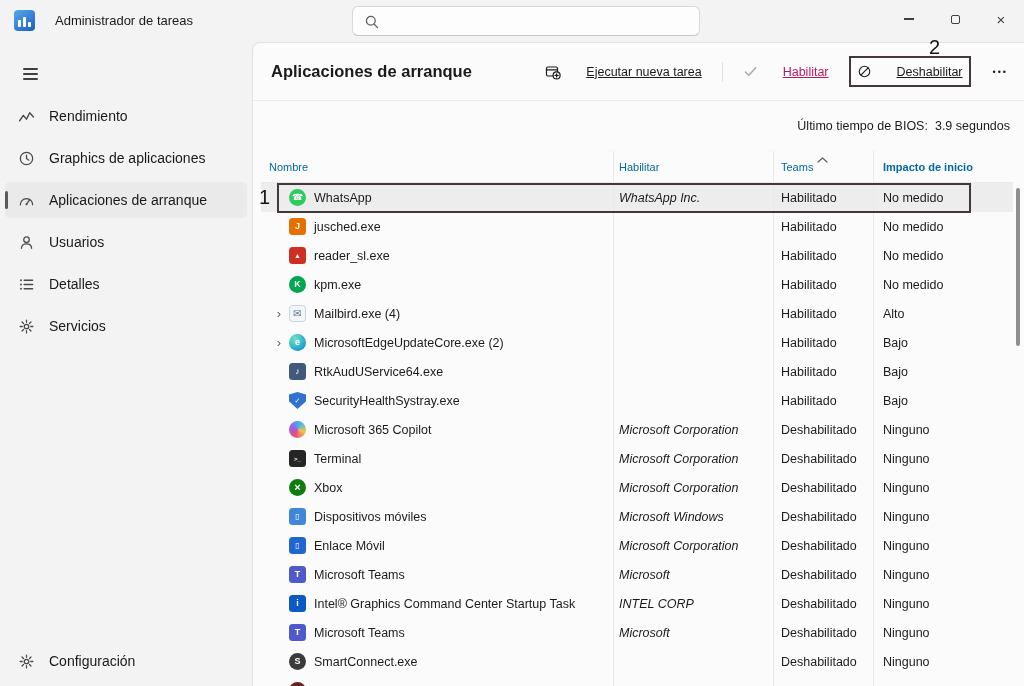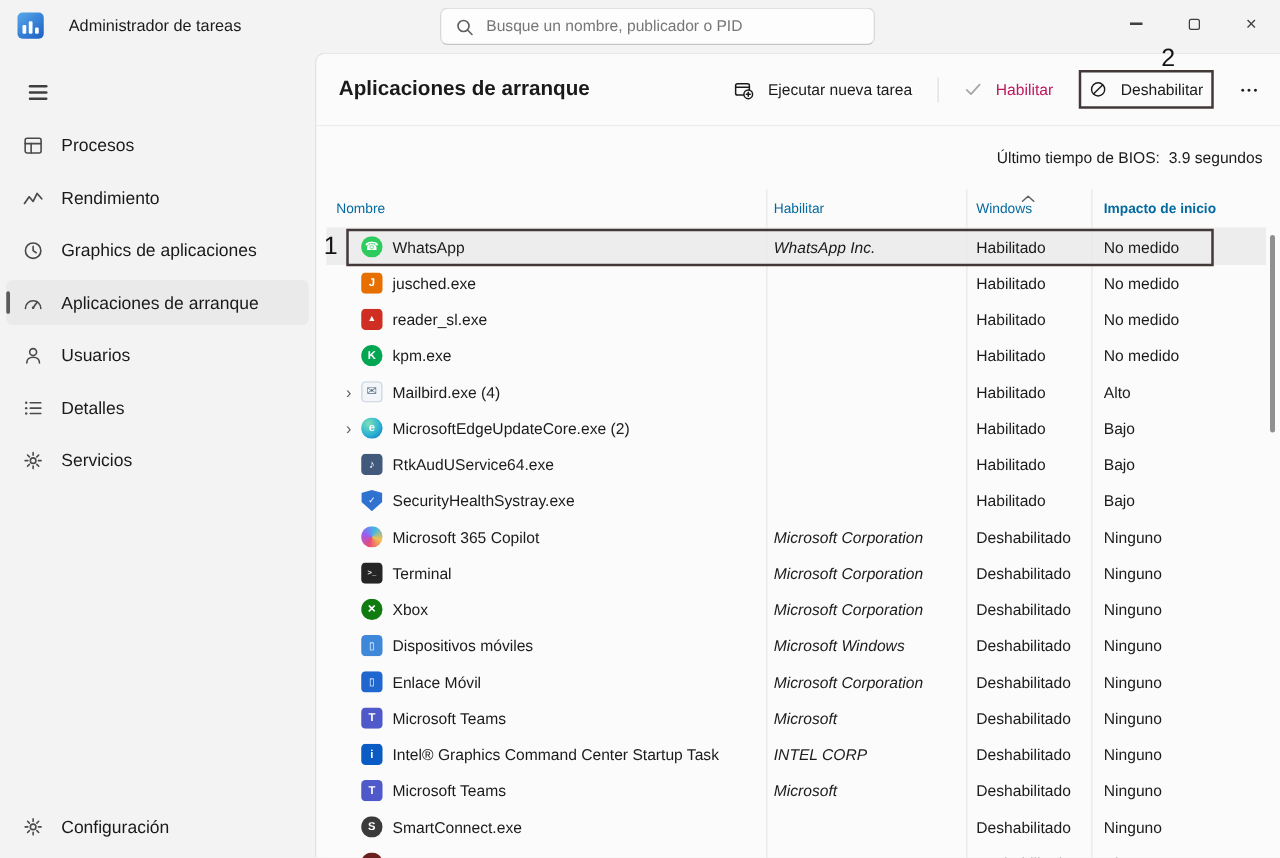--- a/index.html
+++ b/index.html
@@ -40,21 +40,21 @@
   .nav-icon{width:17px;height:17px;display:flex;flex:0 0 17px;}
   .settings-wrap{position:absolute;left:5px;bottom:7px;width:242px;}
 
   
   .main{position:absolute;left:252px;top:42px;right:0;bottom:0;background:#fbfbfb;
     border-left:1px solid #e2e2e2;border-top:1px solid #e2e2e2;border-top-left-radius:8px;}
   .panel-header{position:absolute;left:0;right:0;top:0;height:58px;border-bottom:1px solid #ececec;
     display:flex;align-items:center;padding:0 12px 0 18px;}
   .panel-title{font-size:16.5px;font-weight:700;color:#1a1a1a;}
   .toolbar{margin-left:auto;display:flex;align-items:center;gap:14px;font-size:12.5px;}
-  .tb-btn{display:flex;align-items:center;gap:11px;padding:6px 6px;border-radius:4px;color:#1a1a1a;white-space:nowrap;}
+  .tb-btn{display:flex;align-items:center;gap:25px;padding:6px 6px;border-radius:4px;color:#1a1a1a;white-space:nowrap;text-decoration:underline;}
   .tb-btn.disabled{color:#be185d;}
   .tb-divider{width:1px;height:20px;background:#e0e0e0;}
   .annotated{border:2px solid #423838;}
   .more-btn{font-size:9px;letter-spacing:2px;color:#1a1a1a;padding:6px 4px 6px 8px;}
   .bios{position:absolute;right:14px;top:76px;font-size:12.5px;color:#1b1b1b;display:flex;gap:7px;}
 
   
   .table{position:absolute;left:8px;top:108px;width:752px;height:536px;overflow:hidden;font-size:12.5px;}
   .thead{display:grid;grid-template-columns:352px 160px 100px 1fr;height:32px;align-items:center;
     color:#0369a1;font-size:11px;border-bottom:1px solid #e9e9e9;}
@@ -93,21 +93,20 @@
       <i class="b2"></i>
       <i class="b3"></i>
     </div>
   <div class="win-title">Administrador de tareas</div>
 
   <div class="search">
     <svg width="16" height="16" viewBox="0 0 16 16" fill="none" stroke="#5f5f5f" stroke-width="1.3" stroke-linecap="round">
       <circle cx="6.8" cy="6.8" r="4.4"></circle>
         <line x1="10.2" y1="10.2" x2="13.6" y2="13.6"></line>
     </svg>
-    <input type="text" placeholder="Busque un nombre, publicador o PID" style="">
   </div>
 
   <div class="controls">
     <div class="ctrl ctrl-min">
         <i></i>
       </div>
     <div class="ctrl ctrl-max">
         <i></i>
       </div>
     <div class="ctrl ctrl-close">
@@ -116,30 +115,20 @@
   </div>
 </div>
 
 <div class="hamburger">
   <i></i>
     <i></i>
     <i></i>
 </div>
 
 <div class="nav">
-  <div class="nav-item">
-    <span class="nav-icon">
-      <svg width="17" height="17" viewBox="0 0 16 16" fill="none" stroke="#4a4a4a" stroke-width="1.2" stroke-linecap="round" stroke-linejoin="round">
-        <rect x="2" y="2.5" width="12" height="11" rx="1.5"></rect>
-          <line x1="2" y1="6.5" x2="14" y2="6.5"></line>
-          <line x1="6.5" y1="6.5" x2="6.5" y2="13.5"></line>
-      </svg>
-      </span>
-    <span class="nav-label">Procesos</span>
-  </div>
   <div class="nav-item">
     <span class="nav-icon">
       <svg width="17" height="17" viewBox="0 0 16 16" fill="none" stroke="#4a4a4a" stroke-width="1.3" stroke-linecap="round" stroke-linejoin="round">
         <polyline points="1.5,12 5,7 8,10.5 11,4.5 14.5,8.5"></polyline>
       </svg>
       </span>
     <span class="nav-label">Rendimiento</span>
   </div>
   <div class="nav-item">
     <span class="nav-icon">
@@ -249,21 +238,21 @@
   <div class="table">
     <div class="thead">
       <div class="th1">Nombre</div>
       <div class="th2">Habilitar</div>
       <div class="th3">
         <span class="sort">
           <svg width="11" height="6" viewBox="0 0 11 6" fill="none" stroke="#5f5f5f" stroke-width="1.2" stroke-linecap="round" stroke-linejoin="round">
             <polyline points="1,5 5.5,1 10,5"></polyline>
           </svg>
         </span>
-        <span>Windows</span>
+        <span>Teams</span>
       </div>
       <div class="th4">Impacto de inicio</div>
     </div>
     <div id="rows-host">
         <div class="row selected">
     <div class="cell-name">
       <span class="expander"></span>
       <span class="row-icon circ" style="background: rgb(46, 204, 94); color: rgb(255, 255, 255); font-size: 9px;">☎</span>
       <span class="app-name">WhatsApp</span>
     </div>

